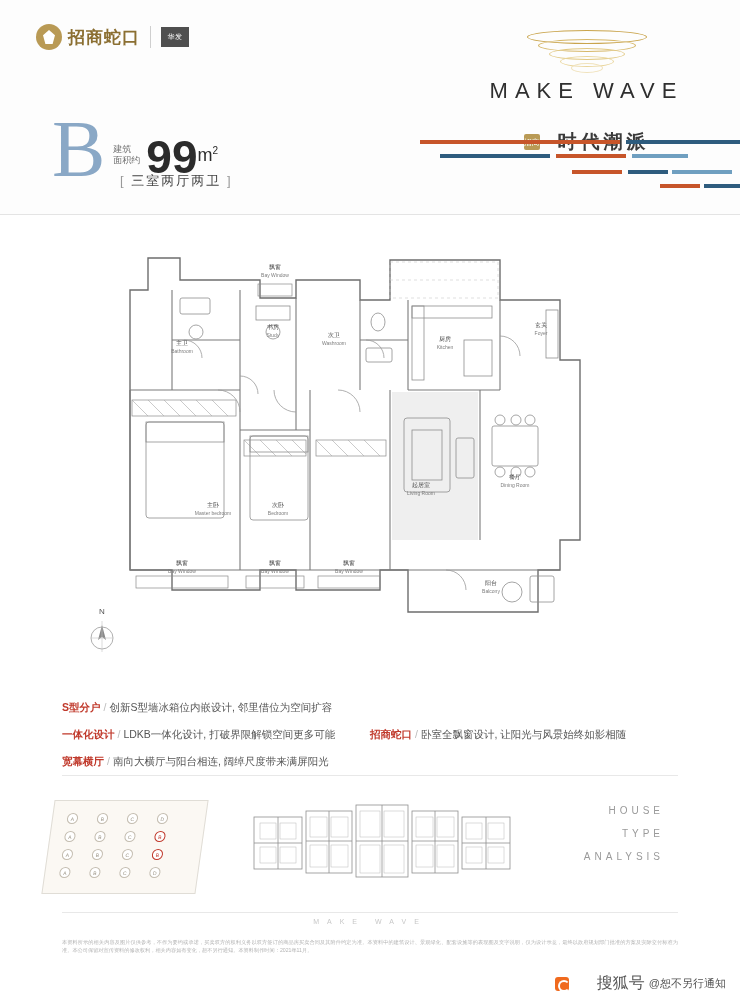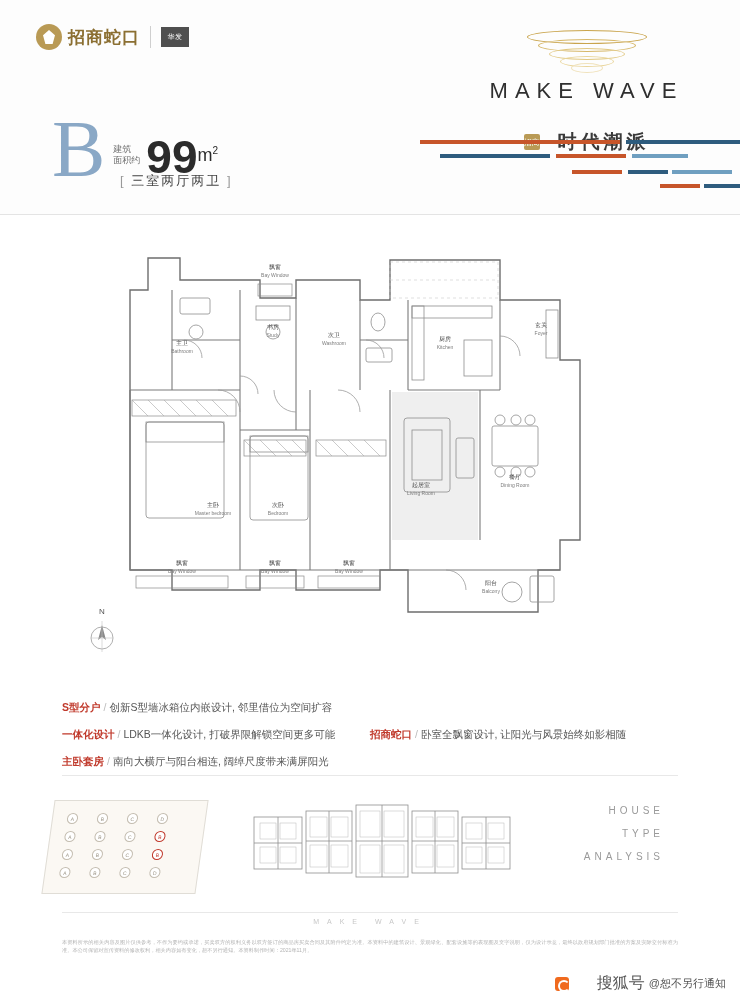--- a/index.html
+++ b/index.html
@@ -339,21 +339,21 @@
       </div>
       <div class="feat-col">
         <div class="feat-line">
           <b>招商蛇口</b><span class="sep">/</span><span>卧室全飘窗设计, 让阳光与风景始终如影相随</span>
         </div>
       </div>
     </div>
     <div class="feat-row">
       <div class="feat-col">
         <div class="feat-line">
-          <b>主卧套房</b><span class="sep">/</span><span>南向大横厅与阳台相连, 阔绰尺度带来满屏阳光</span>
+          <b>宽幕横厅</b><span class="sep">/</span><span>南向大横厅与阳台相连, 阔绰尺度带来满屏阳光</span>
         </div>
       </div>
       <div class="feat-col"></div>
     </div>
   </div>
   <div class="hr-feat"></div>
 
   <div class="analysis">
 
     <div class="tower">

